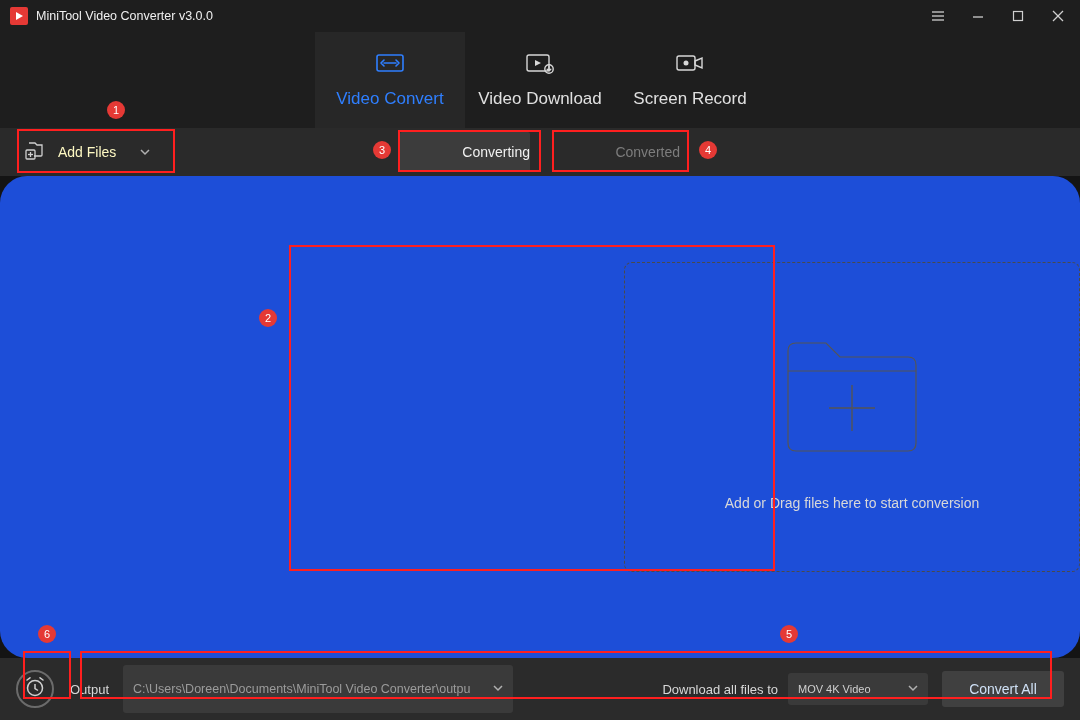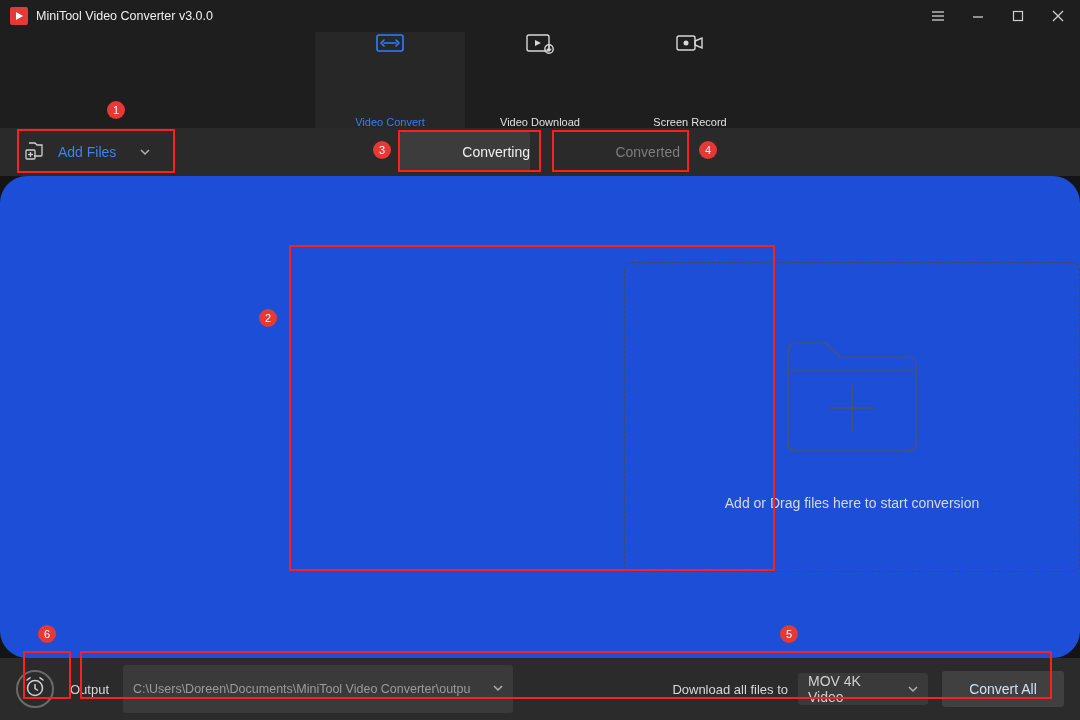--- a/index.html
+++ b/index.html
@@ -11,27 +11,27 @@
   .logo { width: 18px; height: 18px; background: #e53935; border-radius: 2px; display: flex; align-items: center; justify-content: center; margin-right: 8px; }
   .logo svg { width: 10px; height: 10px; fill: #fff; }
   .title-text { font-size: 12.5px; color: #f0f0f0; }
   .title-spacer { flex: 1; }
   .winbtns { display: flex; }
   .winbtn { width: 40px; height: 32px; display: flex; align-items: center; justify-content: center; color: #cfcfcf; }
   .winbtn svg { width: 14px; height: 14px; stroke: #cfcfcf; fill: none; }
 
   
   .topnav { height: 96px; background: #1e1e1e; display: flex; align-items: stretch; justify-content: center; }
-  .navtab { width: 150px; display: flex; flex-direction: column; align-items: center; justify-content: space-between; gap: 10px; font-size: 11px; color: #e0e0e0; }
+  .navtab { width: 150px; display: flex; flex-direction: column; align-items: center; justify-content: center; gap: 10px; font-size: 17px; color: #e0e0e0; }
   .navtab.active { background: #272727; color: #2f7fff; }
   .navtab .navicon svg { width: 30px; height: 22px; }
 
   
   .toolbar { height: 48px; background: #2a2a2a; display: flex; align-items: center; position: relative; padding: 0 18px; }
-  .addfiles { display: flex; align-items: center; gap: 12px; padding: 0 18px 0 6px; height: 44px; font-size: 14px; color: #3b82f6; position: relative; }
+  .addfiles { display: flex; align-items: center; gap: 12px; padding: 0 18px 0 6px; height: 44px; font-size: 14px; color: #fef9c3; position: relative; }
   .addfiles svg { width: 22px; height: 22px; stroke: #d0d0d0; fill: none; stroke-width: 1.3; }
   .addfiles .chev { margin-left: 12px; }
   .tabscenter { position: absolute; left: 50%; transform: translateX(-50%); display: flex; gap: 20px; align-items: center; height: 100%; top: 0; }
   .tabbtn { width: 130px; height: 40px; display: flex; align-items: center; justify-content: flex-end; font-size: 14px; color: #7d7d7d; background: transparent; border-radius: 2px; }
   .tabbtn.active { background: #3c3c3c; color: #f0f0f0; }
 
   
   .content { flex: 1; background: #1d4ed8; display: flex; align-items: center; justify-content: flex-end; position: relative; border-radius: 27px; }
   .dropzone { width: 456px; height: 310px; border: 1px dashed #4a4a4a; border-radius: 8px; display: flex; flex-direction: column; align-items: center; justify-content: center; gap: 28px; }
   .dropzone svg { stroke: #555; stroke-width: 1.2; fill: none; }
@@ -39,21 +39,21 @@
 
   
   .bottombar { height: 62px; background: #2b2b2b; display: flex; align-items: center; padding: 0 16px; gap: 14px; }
   .clockbtn { width: 38px; height: 38px; border: 2px solid #6b6b6b; border-radius: 50%; display: flex; align-items: center; justify-content: center; }
   .clockbtn svg { width: 22px; height: 22px; stroke: #d0d0d0; fill: none; stroke-width: 1.5; }
   .outlabel { font-size: 13px; color: #d8d8d8; margin-left: 2px; }
   .outpath { flex: 0 0 390px; height: 48px; background: #3a3a3a; border-radius: 3px; display: flex; align-items: center; padding: 0 10px; font-size: 12.5px; color: #9b9b9b; gap: 6px; overflow: hidden; white-space: nowrap; }
   .outpath .path-text{ flex:1; overflow:hidden; text-overflow: ellipsis;}
   .spacer { flex: 1; }
   .convertlabel { font-size: 13px; color: #d8d8d8; margin-right: -4px; }
-  .formatsel { width: 130px; height: 32px; background: #3a3a3a; border-radius: 3px; display: flex; align-items: center; padding: 0 10px; font-size: 14px; color: #d0d0d0; gap: 8px; }
+  .formatsel { width: 140px; height: 32px; background: #3a3a3a; border-radius: 3px; display: flex; align-items: center; padding: 0 10px; font-size: 11px; color: #d0d0d0; gap: 8px; }
   .formatsel .ftxt{ flex:1; }
   .convertall { width: 122px; height: 36px; background: #404040; color: #cfe0f5; border-radius: 3px; display: flex; align-items: center; justify-content: center; font-size: 14px; }
 
   
   .anno-box { position: absolute; border: 2.5px solid #ff1f1f; pointer-events: none; z-index: 50; }
   .anno-badge { position: absolute; width: 18px; height: 18px; background: #e53935; border-radius: 50%; display: flex; align-items: center; justify-content: center; font-size: 11px; color: #fff; font-weight: 500; z-index: 60; pointer-events: none; }
 
   .chev svg, .smallchev svg { width: 10px; height: 10px; stroke: #b0b0b0; fill: none; stroke-width: 1.5; }
 </style>
 </head>

